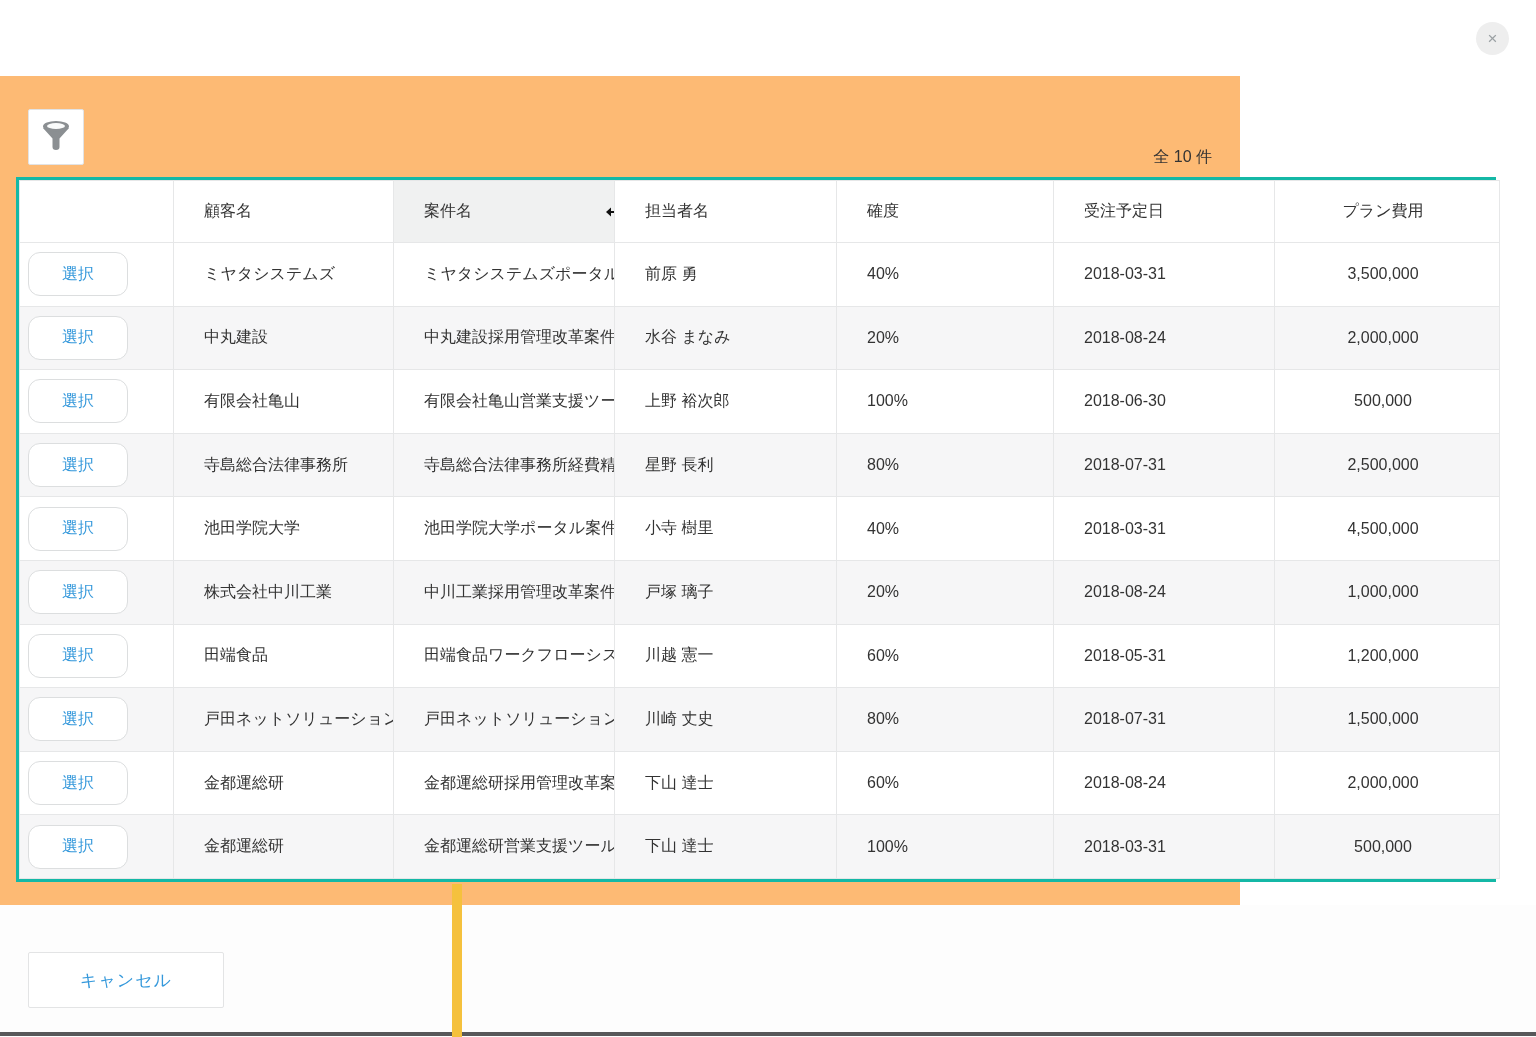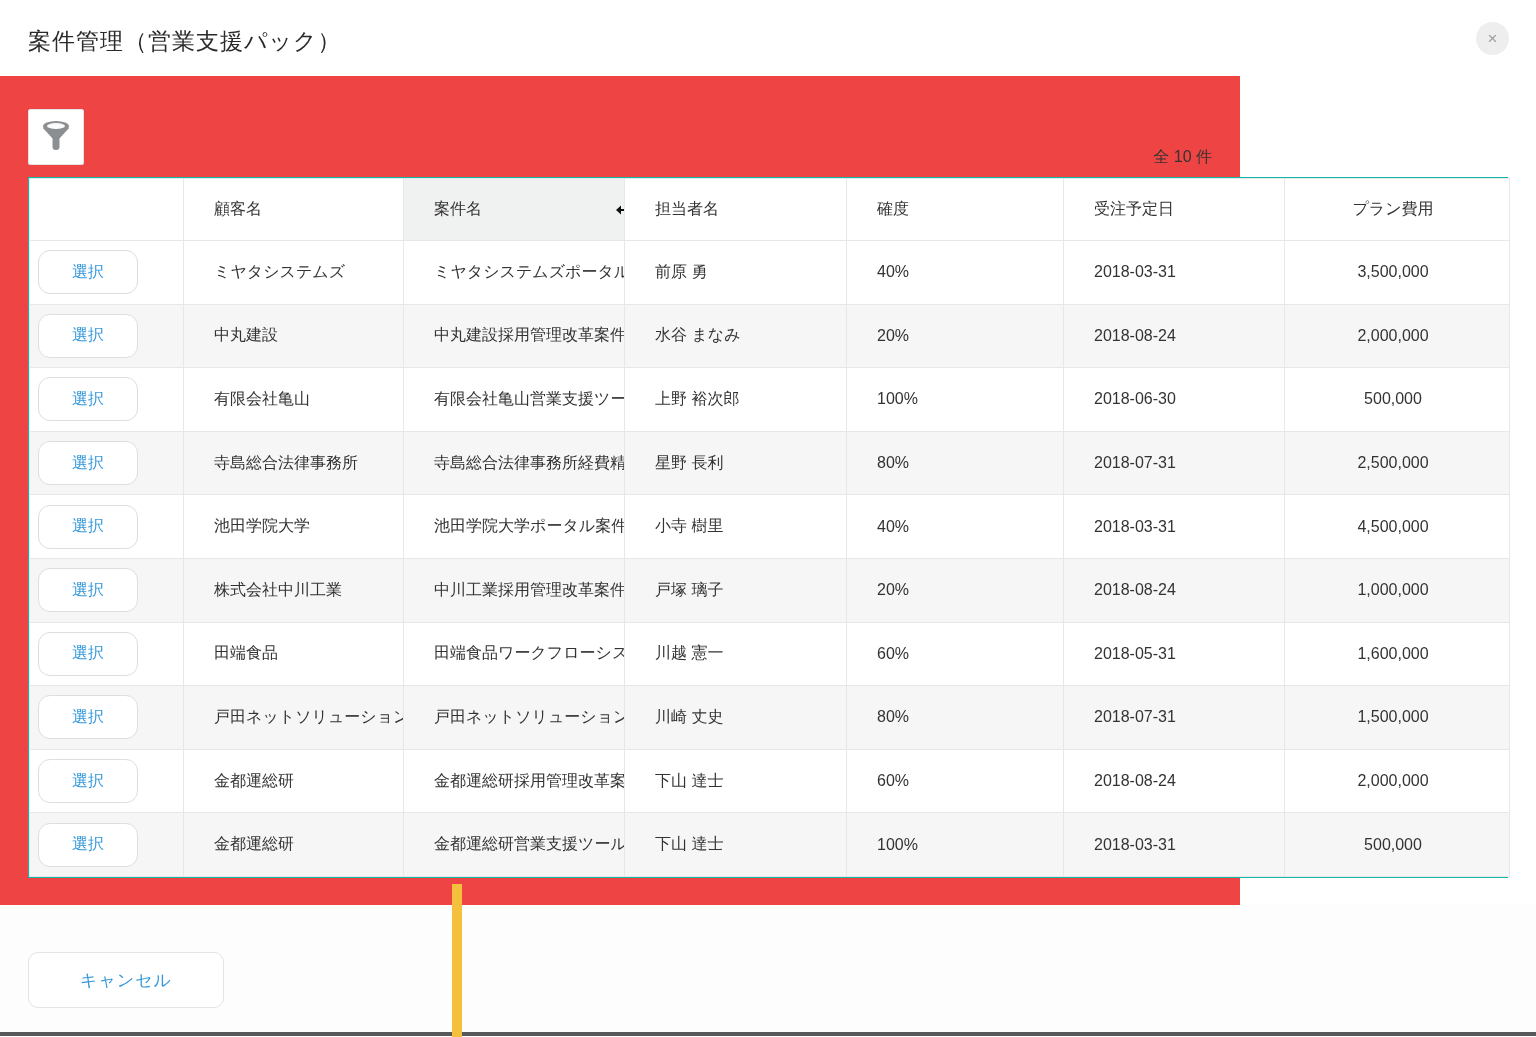--- a/index.html
+++ b/index.html
@@ -20,36 +20,36 @@
   }
   .close-btn {
     position: absolute; right: 27px; top: 22px;
     width: 33px; height: 33px; border-radius: 50%;
     background: #eeeeee; border: none; cursor: pointer;
     color: #9aa0a3; font-size: 17px; line-height: 33px; text-align: center;
   }
   
   .content {
     position: absolute; top: 76px; left: 0; width: 1240px; height: 829px;
-    background: #ef4444; z-index: 1;
+    background: #fdba74; z-index: 1;
   }
   .filter-btn {
     position: absolute; left: 28px; top: 33px;
     width: 56px; height: 56px;
     background: #ffffff; border: 1px solid #e2e3e4; border-radius: 2px;
     cursor: pointer; display: flex; align-items: center; justify-content: center;
   }
   .count-label {
     position: absolute; right: 28px; top: 71px;
     font-size: 16px; color: #333;
   }
   
   .table-wrap {
-    position: absolute; left: 28px; top: 101px; width: 1480px;
-    background: #ffffff; border: 1px solid #14b8a6;
+    position: absolute; left: 16px; top: 101px; width: 1480px;
+    background: #ffffff; border: 3px solid #14b8a6;
   }
   table {
     width: 100%; border-collapse: collapse; table-layout: fixed;
     font-size: 16px; color: #333;
   }
   th, td {
     border: 1px solid #e6e7e8; font-weight: normal;
     text-align: left; padding: 0 14px 0 30px;
     white-space: nowrap; overflow: hidden;
   }
@@ -71,38 +71,37 @@
     width: 20px; height: 20px; z-index: 5; cursor: col-resize;
   }
   
   .modal-footer {
     position: absolute; bottom: 0; left: 0; width: 1536px; height: 132px;
     background: #fdfdfd; z-index: 2;
   }
   .cancel-btn {
     position: absolute; left: 28px; top: 47px;
     width: 196px; height: 56px;
-    background: #ffffff; border: 1px solid #e3e4e5; border-radius: 10px;
+    background: #ffffff; border: 1px solid #e3e4e5; border-radius: 2px;
     color: #3498db; font-size: 17px; cursor: pointer;
     font-family: Liberation Serif, serif; letter-spacing: 1px;
   }
   .bottom-bar {
     position: absolute; bottom: 1px; left: 0; width: 1536px; height: 4px;
     background: #58585a; z-index: 3;
   }
   .drag-guide {
     position: absolute; left: 452px; top: 884px; width: 10px; height: 153px;
     background: #f5c13d; z-index: 6;
   }
 </style>
 </head>
 <body>
 
 <div class="modal-header">
-  <div class="modal-title">案件管理（営業支援パック）</div>
   <button class="close-btn">
     <span>×</span>
   </button>
 </div>
 
 <div class="content">
 
   <button class="filter-btn">
     <span>
       <svg width="30" height="32" viewBox="0 0 30 32">
@@ -202,21 +201,21 @@
             <td>2018-08-24</td>
             <td class="col-cost">1,000,000</td>
           </tr>
           <tr class="odd">
             <td class="col-select"><button class="select-btn">選択</button></td>
             <td>田端食品</td>
             <td>田端食品ワークフローシステム</td>
             <td>川越 憲一</td>
             <td>60%</td>
             <td>2018-05-31</td>
-            <td class="col-cost">1,600,000</td>
+            <td class="col-cost">1,200,000</td>
           </tr>
           <tr class="even">
             <td class="col-select"><button class="select-btn">選択</button></td>
             <td>戸田ネットソリューション</td>
             <td>戸田ネットソリューション案件</td>
             <td>川崎 丈史</td>
             <td>80%</td>
             <td>2018-07-31</td>
             <td class="col-cost">1,500,000</td>
           </tr>

